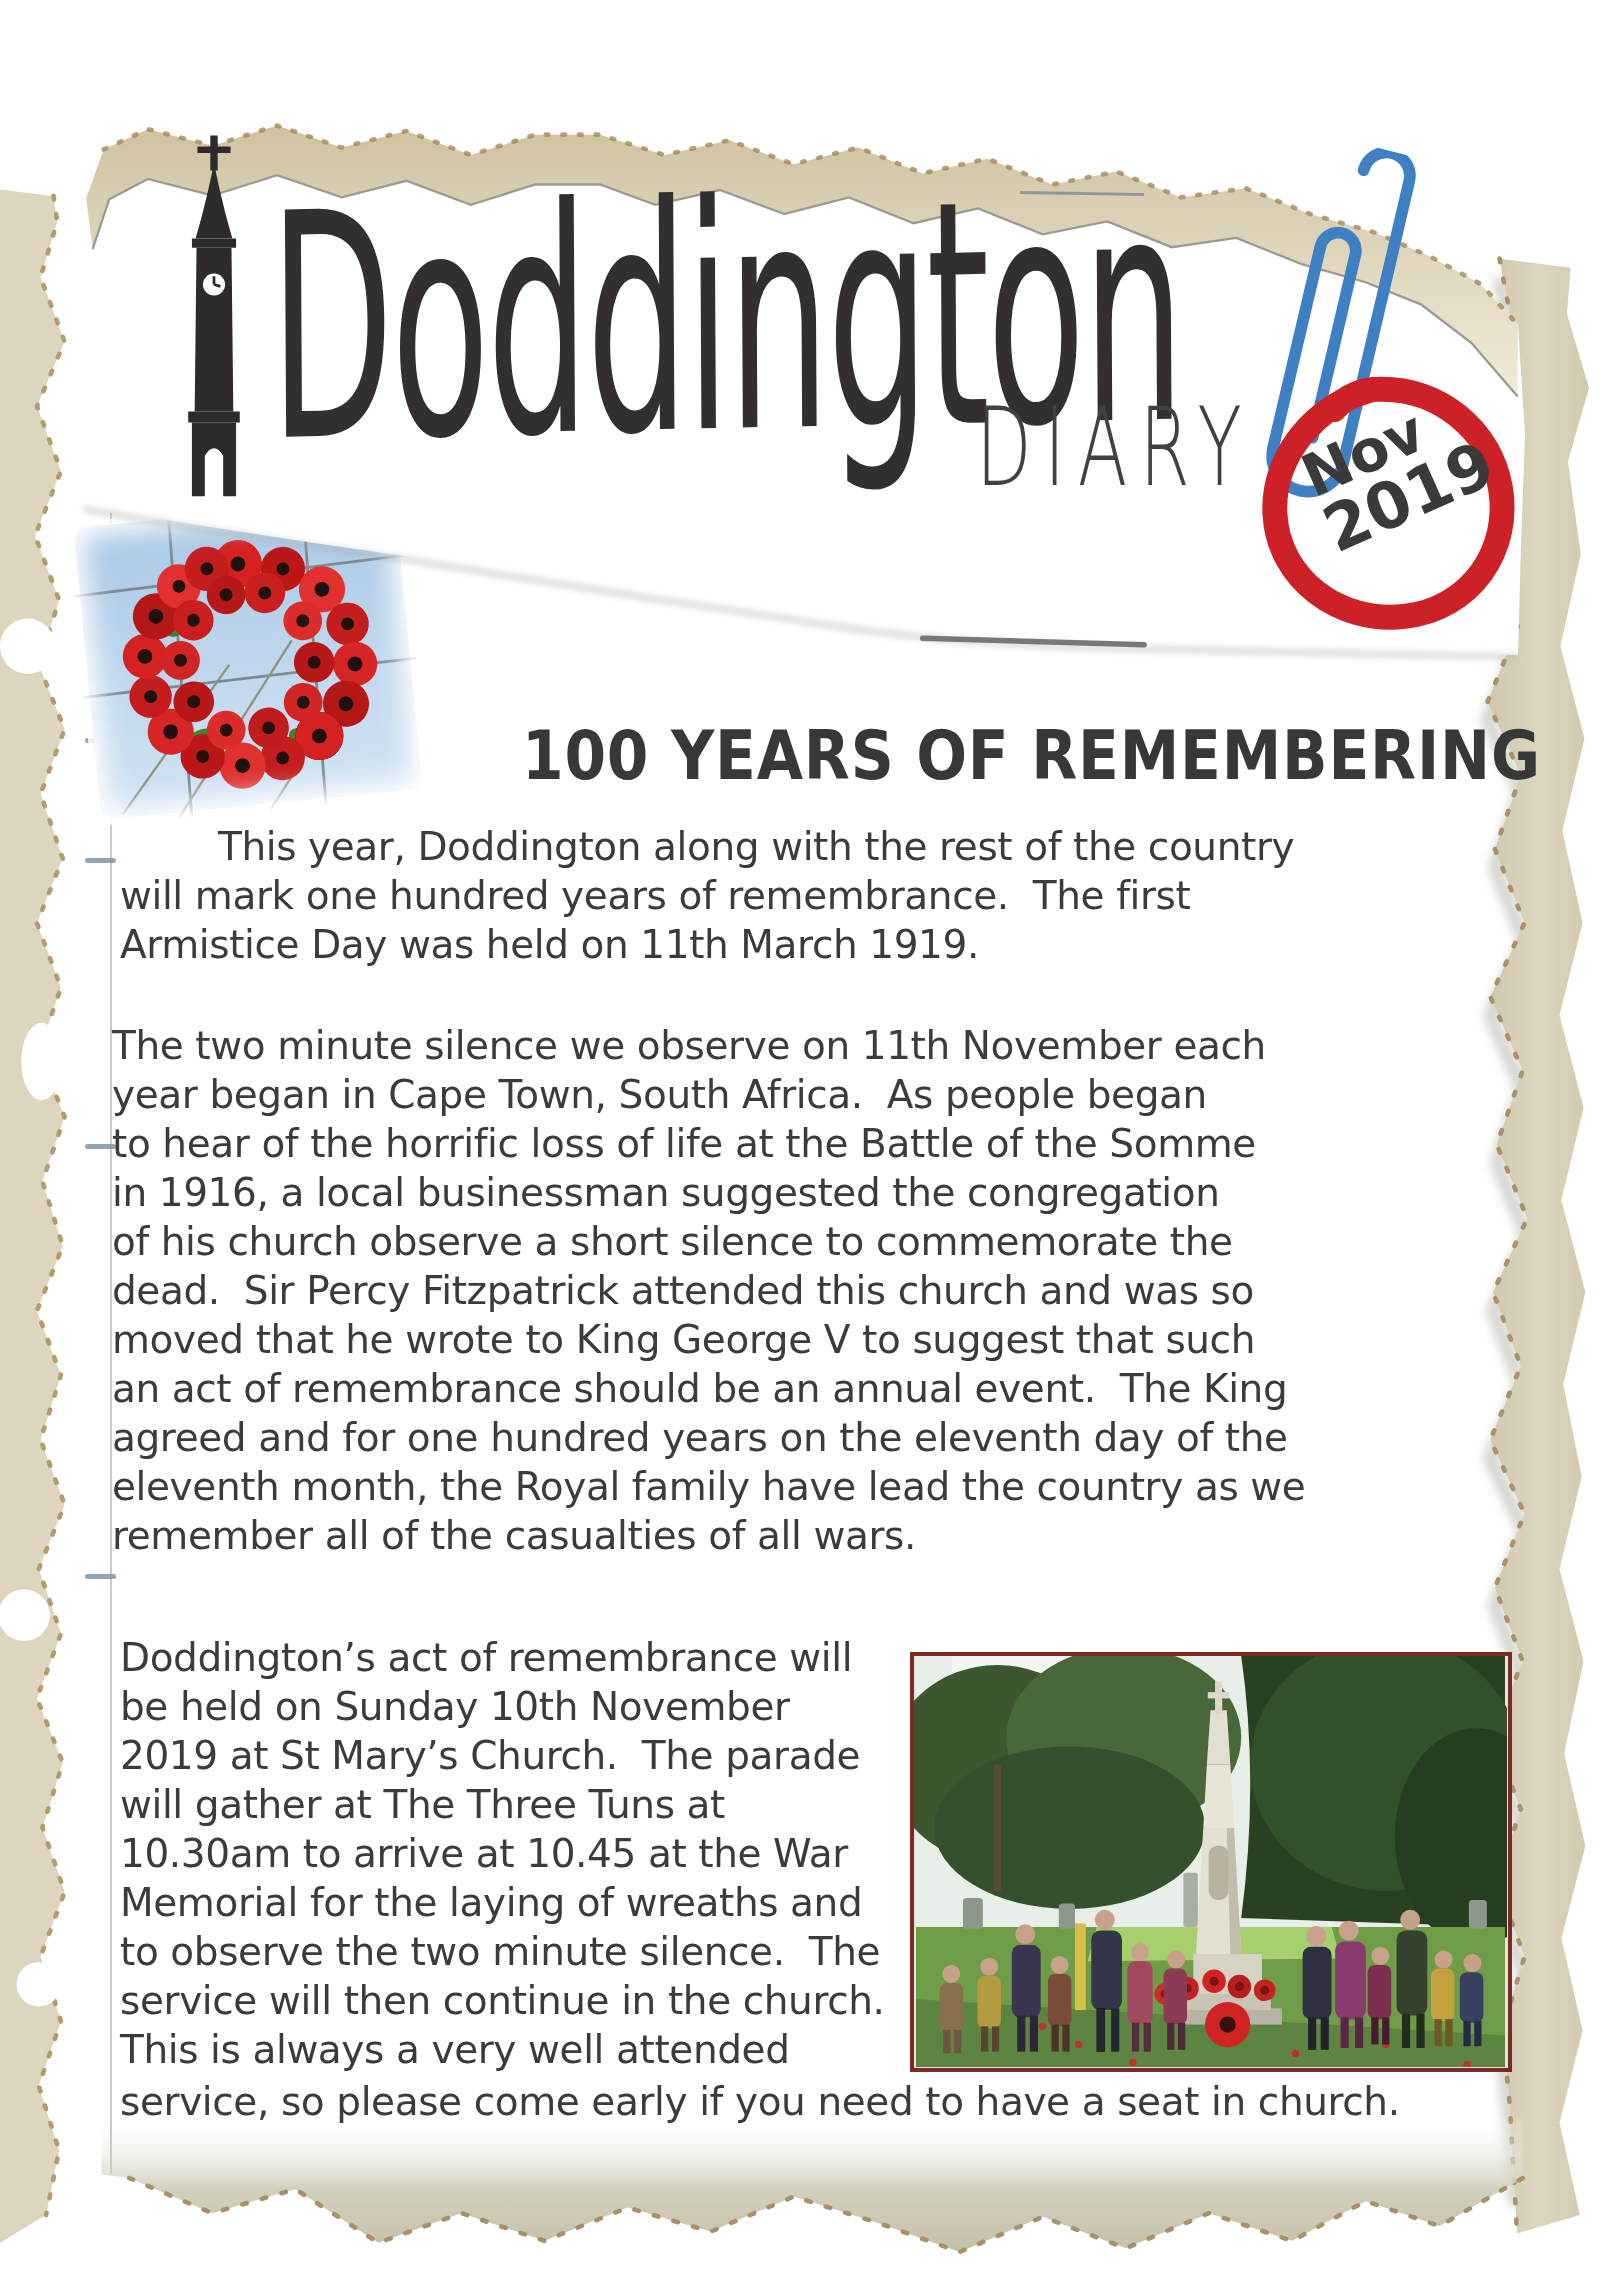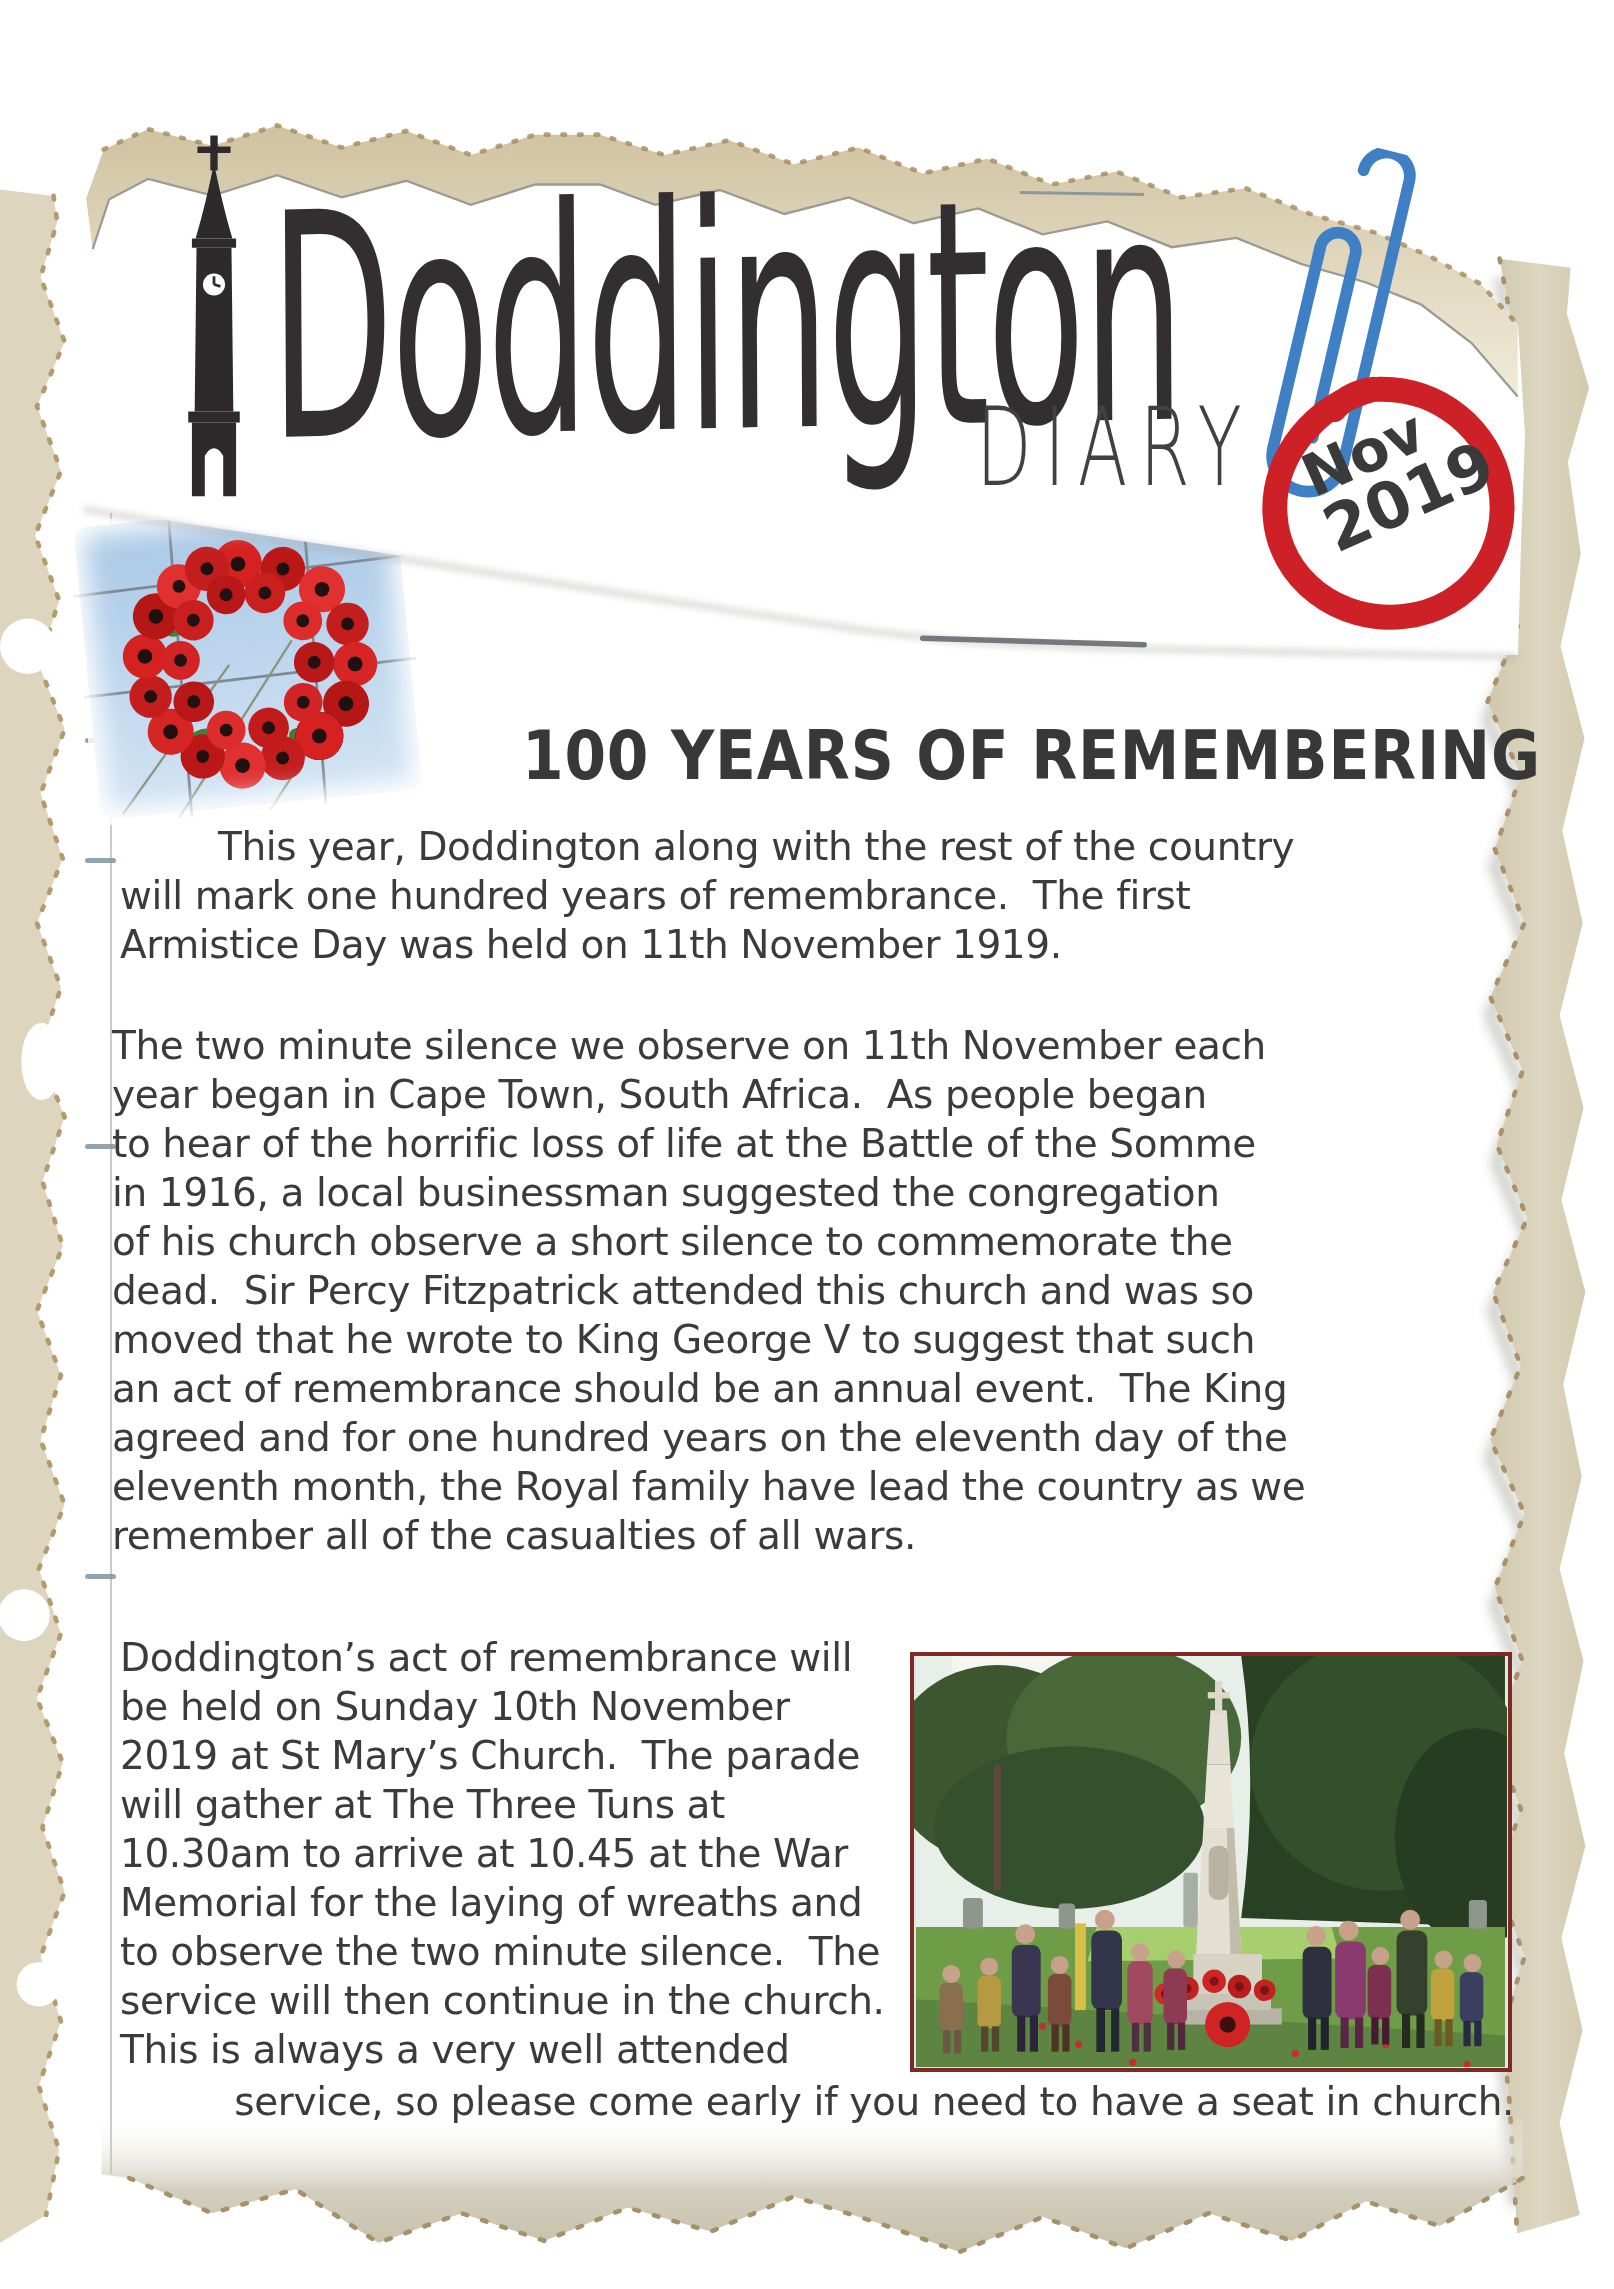--- a/index.html
+++ b/index.html
@@ -49,21 +49,21 @@
     font-size:68px;font-weight:bold;letter-spacing:0.9px;color:#383838;
     transform:scaleX(0.88);transform-origin:0 0;white-space:nowrap;
   }
   .para{
     font-size:39px;line-height:49px;color:#3b3b3b;
     white-space:pre-wrap;letter-spacing:-0.4px;
   }
   .para-1{left:120px;top:822px;width:1357px;text-indent:98px;}
   .para-2{left:112px;top:1021px;width:1357px;}
   .para-3{left:120px;top:1633px;width:794px;}
-  .para-4{left:120px;top:2077px;width:1394px;text-align:right;}
+  .para-4{left:120px;top:2077px;width:1394px;}
 
   
   .wreath-photo{
     left:81px;top:506px;width:334px;height:305px;
     transform:rotate(-5.5deg);transform-origin:50% 50%;
   }
   .memorial-photo{
     left:910px;top:1652px;width:602px;height:420px;
     border:4.6px solid #7d2a26;box-sizing:border-box;background:#dfe8de;
   }
@@ -128,21 +128,21 @@
 
 <div class="abs left-page-line"></div>
 <div class="abs edge-dash" style="left:85px;top:738px;"></div>
 <div class="abs edge-dash" style="left:85px;top:858px;"></div>
 <div class="abs edge-dash" style="left:85px;top:1144px;"></div>
 <div class="abs edge-dash" style="left:85px;top:1574px;"></div>
 
 <div class="abs headline">100 YEARS OF REMEMBERING</div>
 <div class="abs para para-1">This year, Doddington along with the rest of the country
 will mark one hundred years of remembrance.  The first
-Armistice Day was held on 11th November 1919.</div>
+Armistice Day was held on 11th March 1919.</div>
 <div class="abs para para-2">The two minute silence we observe on 11th November each
 year began in Cape Town, South Africa.  As people began
 to hear of the horrific loss of life at the Battle of the Somme
 in 1916, a local businessman suggested the congregation
 of his church observe a short silence to commemorate the
 dead.  Sir Percy Fitzpatrick attended this church and was so
 moved that he wrote to King George V to suggest that such
 an act of remembrance should be an annual event.  The King
 agreed and for one hundred years on the eleventh day of the
 eleventh month, the Royal family have lead the country as we

